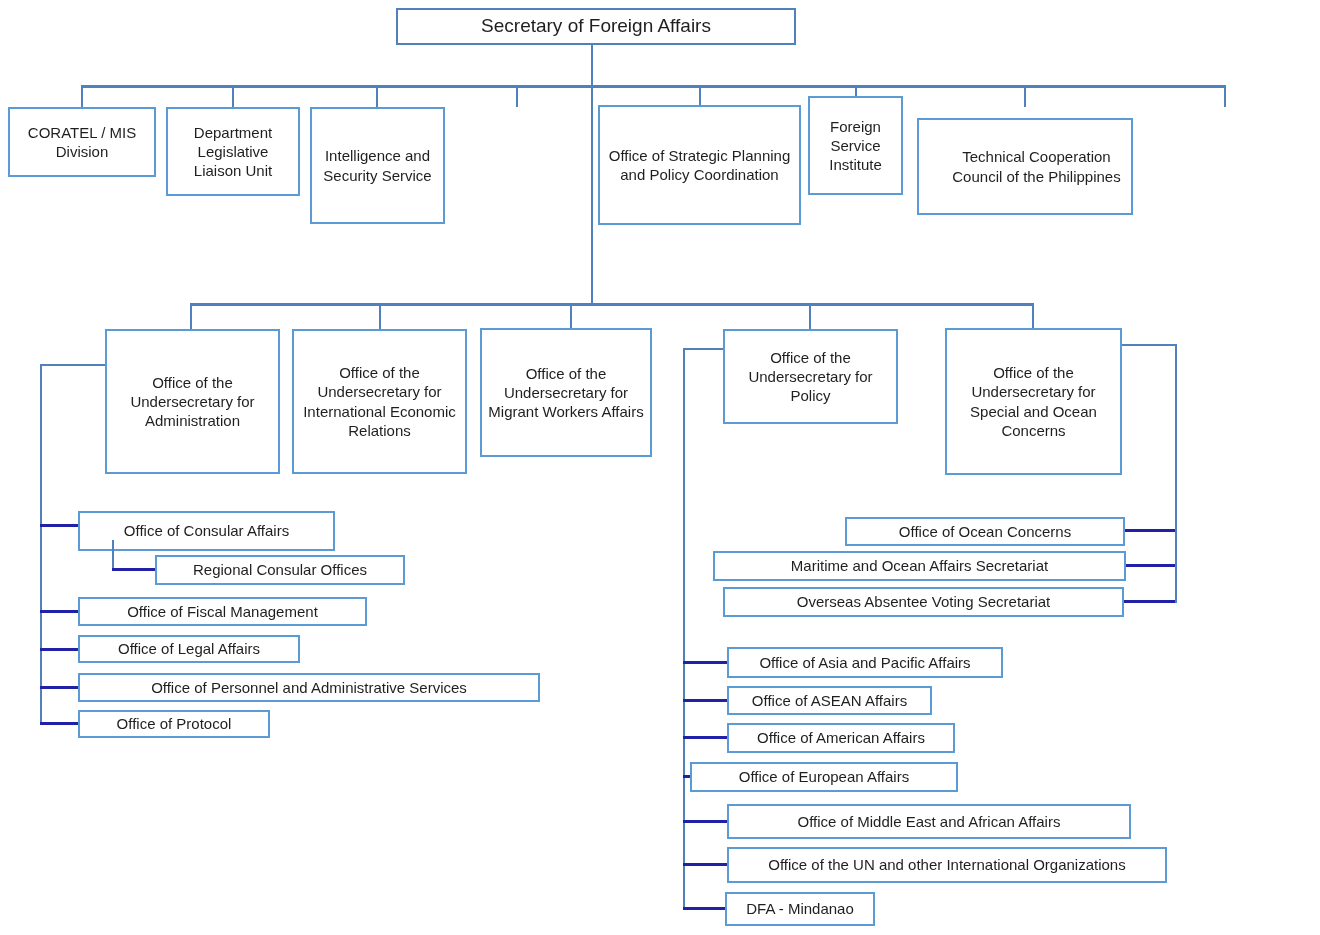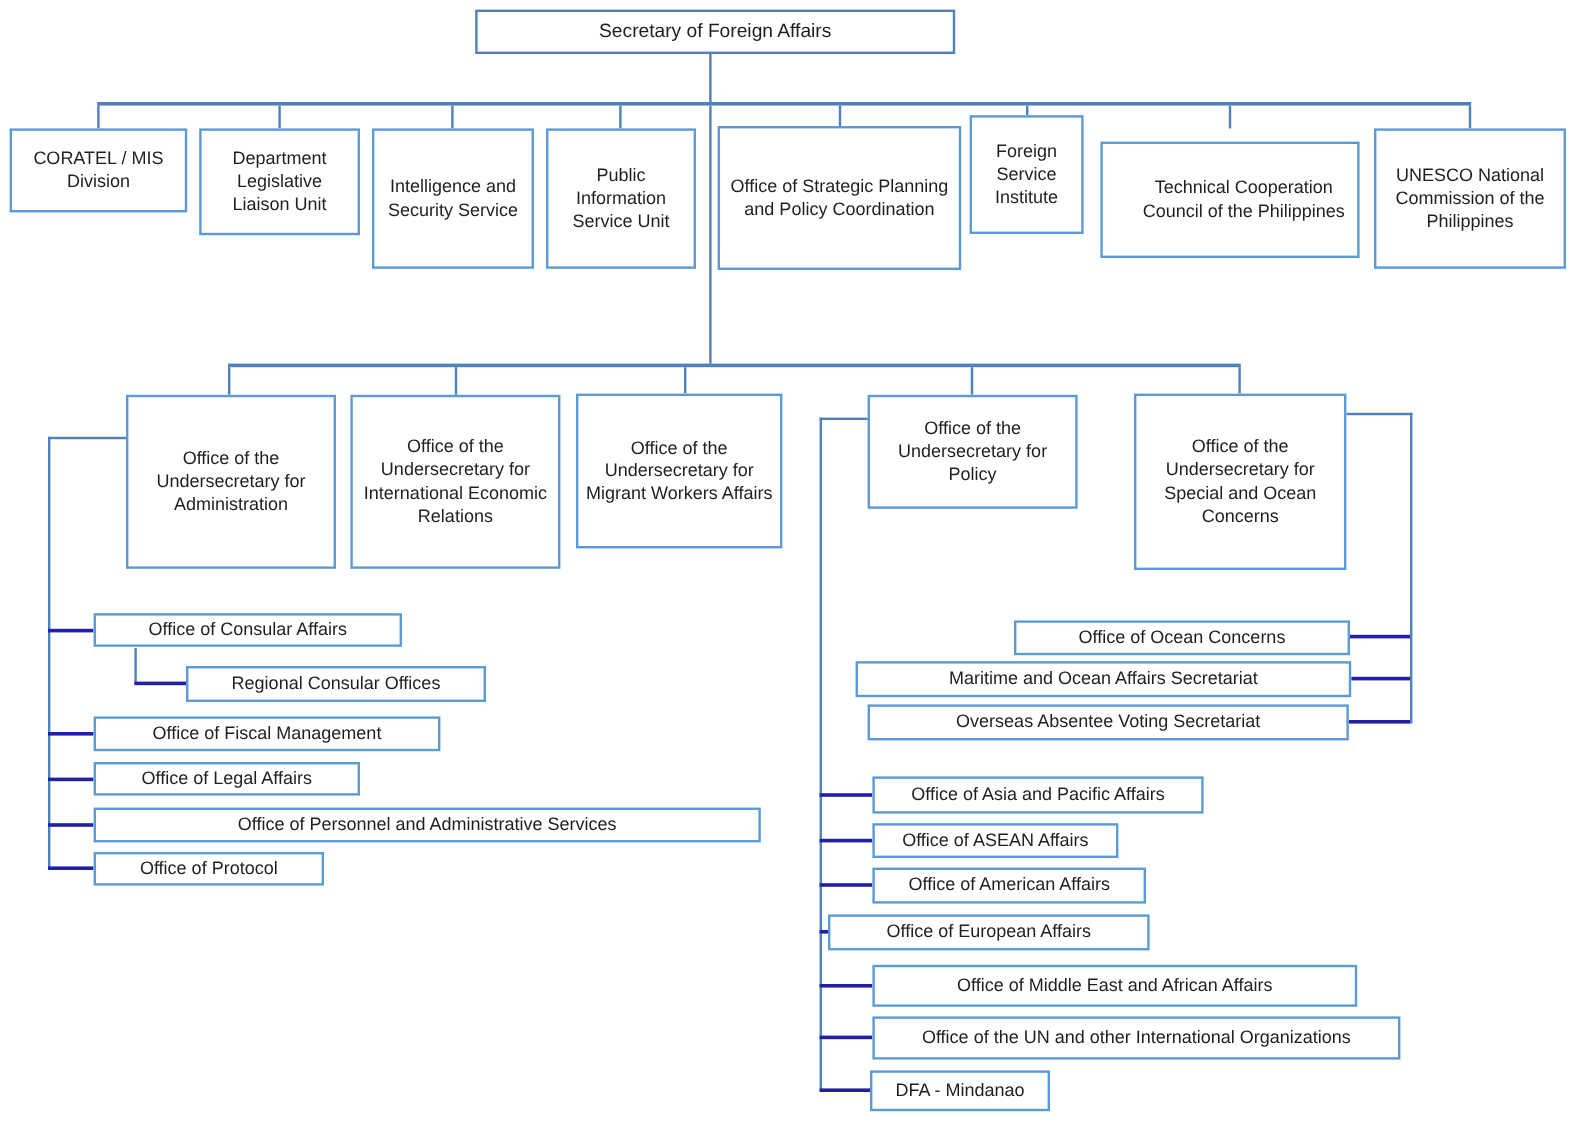--- a/index.html
+++ b/index.html
@@ -14,21 +14,21 @@
   .box{
     position:absolute;
     box-sizing:border-box;
     border:2px solid #5b9bd5;
     background:#ffffff;
     display:flex;align-items:center;justify-content:center;
     text-align:center;
     font-size:15px;line-height:1.28;
     padding:2px 5px;
   }
-  .box.root{font-size:16px;line-height:1.2;border-color:#4f81bd;}
+  .box.root{font-size:19px;line-height:1.2;border-color:#4f81bd;}
   .hline,.vline{position:absolute;background:#4f81bd;}
   .hline{height:3px;}
   .vline{width:2px;}
   .stub{position:absolute;background:#2121a8;height:3px;}
 </style>
 </head>
 <body>
 
 <div id="canvas">
 
@@ -41,25 +41,23 @@
   <div class="vline" style="left:376px;top:88px;height:19px;"></div>
   <div class="vline" style="left:516px;top:88px;height:19px;"></div>
   <div class="vline" style="left:699px;top:88px;height:17px;"></div>
   <div class="vline" style="left:855px;top:88px;height:19px;"></div>
   <div class="vline" style="left:1024px;top:88px;height:19px;"></div>
   <div class="vline" style="left:1224px;top:88px;height:19px;"></div>
 
   <div class="box" style="left:8px;top:107px;width:148px;height:70px;">CORATEL / MIS Division</div>
   <div class="box" style="left:166px;top:107px;width:134px;height:89px;">Department Legislative Liaison Unit</div>
   <div class="box" style="left:310px;top:107px;width:135px;height:117px;">Intelligence and Security Service</div>
-  <div class="box" style="left:455px;top:107px;width:125px;height:117px;">Public Information Service Unit</div>
   <div class="box" style="left:598px;top:105px;width:203px;height:120px;">Office of Strategic Planning and Policy Coordination</div>
   <div class="box" style="left:808px;top:96px;width:95px;height:99px;">Foreign Service Institute</div>
   <div class="box" style="left:917px;top:118px;width:216px;height:97px;padding-left:28px;">Technical Cooperation Council of the Philippines</div>
-  <div class="box" style="left:1145px;top:107px;width:160px;height:117px;">UNESCO National Commission of the Philippines</div>
 
   <div class="vline" style="left:591px;top:88px;height:215px;"></div>
   <div class="hline" style="left:190px;top:303px;width:844px;"></div>
   <div class="vline" style="left:190px;top:306px;height:23px;"></div>
   <div class="vline" style="left:379px;top:306px;height:23px;"></div>
   <div class="vline" style="left:570px;top:306px;height:22px;"></div>
   <div class="vline" style="left:809px;top:306px;height:23px;"></div>
   <div class="vline" style="left:1032px;top:306px;height:22px;"></div>
 
   <div class="box" style="left:105px;top:329px;width:175px;height:145px;">Office of the Undersecretary for Administration</div>
@@ -69,27 +67,27 @@
   <div class="box" style="left:945px;top:328px;width:177px;height:147px;">Office of the Undersecretary for Special and Ocean Concerns</div>
 
   <div class="hline" style="left:40px;top:364px;width:65px;height:2px;"></div>
   <div class="vline" style="left:40px;top:364px;height:361px;"></div>
   <div class="stub" style="left:40px;top:524px;width:38px;"></div>
   <div class="stub" style="left:40px;top:610px;width:38px;"></div>
   <div class="stub" style="left:40px;top:648px;width:38px;"></div>
   <div class="stub" style="left:40px;top:686px;width:38px;"></div>
   <div class="stub" style="left:40px;top:722px;width:38px;"></div>
 
-  <div class="box" style="left:78px;top:511px;width:257px;height:28px;">Office of Consular Affairs</div>
+  <div class="box" style="left:78px;top:511px;width:257px;height:40px;">Office of Consular Affairs</div>
   <div class="vline" style="left:112px;top:540px;height:30px;"></div>
   <div class="stub" style="left:112px;top:568px;width:43px;"></div>
   <div class="box" style="left:155px;top:555px;width:250px;height:30px;">Regional Consular Offices</div>
   <div class="box" style="left:78px;top:597px;width:289px;height:29px;">Office of Fiscal Management</div>
   <div class="box" style="left:78px;top:635px;width:222px;height:28px;">Office of Legal Affairs</div>
-  <div class="box" style="left:78px;top:673px;width:556px;height:29px;">Office of Personnel and Administrative Services</div>
+  <div class="box" style="left:78px;top:673px;width:462px;height:29px;">Office of Personnel and Administrative Services</div>
   <div class="box" style="left:78px;top:710px;width:192px;height:28px;">Office of Protocol</div>
 
   <div class="hline" style="left:1122px;top:344px;width:55px;height:2px;"></div>
   <div class="vline" style="left:1175px;top:344px;height:259px;"></div>
   <div class="stub" style="left:1125px;top:529px;width:50px;"></div>
   <div class="stub" style="left:1126px;top:564px;width:49px;"></div>
   <div class="stub" style="left:1124px;top:600px;width:51px;"></div>
 
   <div class="box" style="left:845px;top:517px;width:280px;height:29px;">Office of Ocean Concerns</div>
   <div class="box" style="left:713px;top:551px;width:413px;height:30px;">Maritime and Ocean Affairs Secretariat</div>

